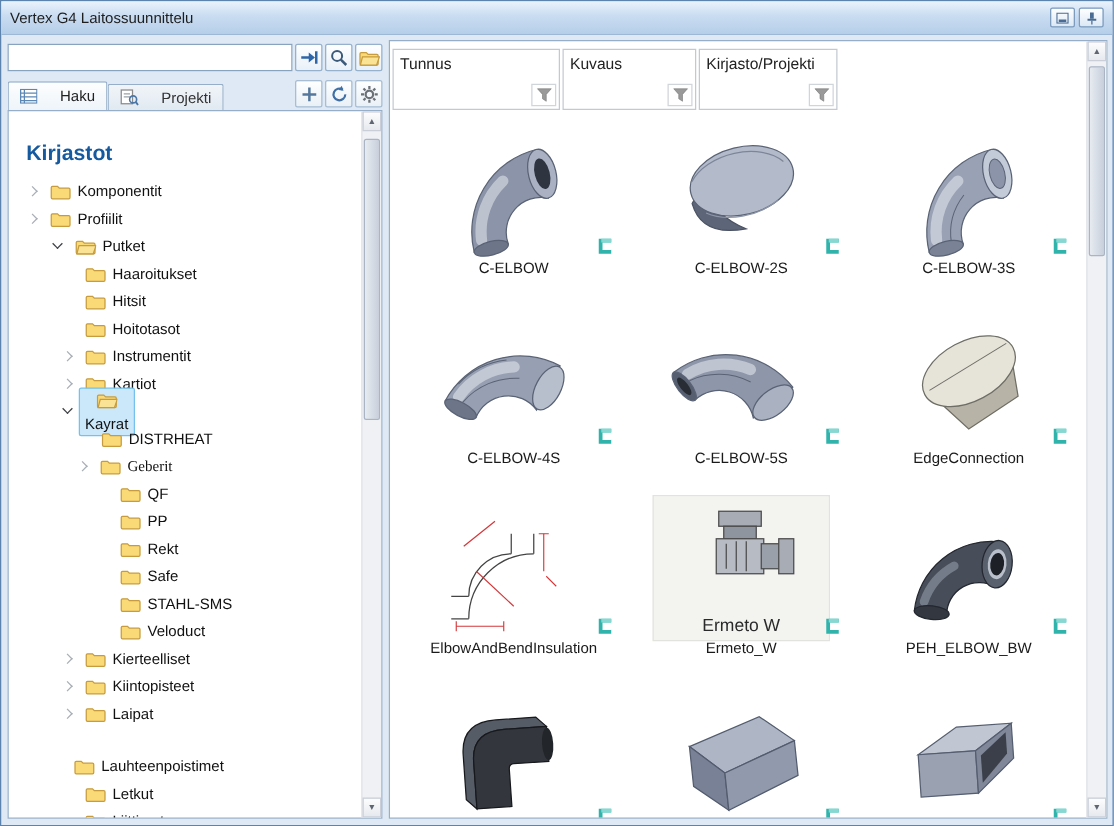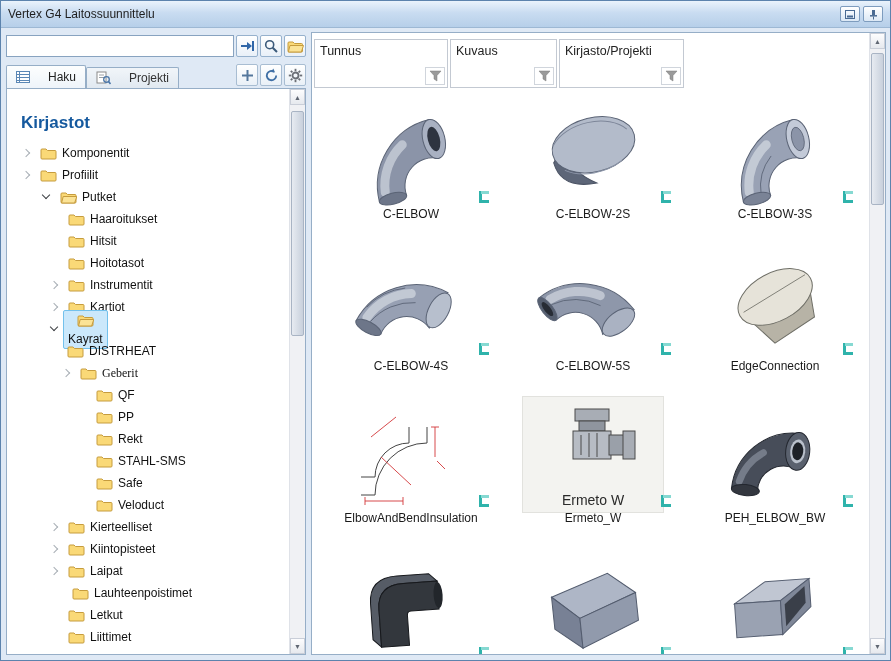--- a/index.html
+++ b/index.html
@@ -60,21 +60,21 @@
   .left-sb .sb-thumb { top: 22px; height: 225px; }
   .right-sb .sb-thumb { top: 20px; height: 152px; }
 
   
   .right-panel { position: absolute; left: 310px; top: 31px; right: 4px; bottom: 5px;
                  background: #fff; border: 1px solid #96aec7; }
   .results-header { position: absolute; left: 2px; top: 6px; height: 49px; display: flex; gap: 2px; }
   .hcell { position: relative; border: 1px solid #c3c9d2; background: #fff; }
   .hcell:nth-child(1) { width: 134px; }
   .hcell:nth-child(2) { width: 107px; }
-  .hcell:nth-child(3) { width: 125px; padding-left: 12px; }
+  .hcell:nth-child(3) { width: 111px; padding-left: 12px; }
   .hlabel { position: absolute; left: 5px; top: 4px; font-size: 12.5px; color: #222; }
   .filter-btn { position: absolute; right: 2px; bottom: 2px; width: 20px; height: 18px;
                 border: 1px solid #d0d5dc; background: #fff; display: flex; align-items: center;
                 justify-content: center; padding: 0; }
 
   .grid { position: absolute; left: 8px; top: 56px; right: 17px; bottom: 0; overflow: hidden;
           display: flex; flex-wrap: wrap; align-content: flex-start; }
   .grid-cell { position: relative; width: 182px; height: 152px; }
   .thumb { position: absolute; left: 21px; top: 4px; width: 140px; height: 115px;
            display: flex; align-items: center; justify-content: center; }
@@ -282,21 +282,21 @@
             <span class="row-core selected">
               <span class="folder-ic">
                 <svg width="17" height="14" viewBox="0 0 17 14">
                   <path d="M1,4 Q1,3 2,3 H6 L7.5,4.5 H15 Q16,4.5 16,5.5 V12 Q16,13 15,13 H2 Q1,13 1,12 Z" fill="#fad977" stroke="#c69c3e"></path>
                   <path d="M3.2,6.5 H16.8 L14.6,13 H1.5 Z" fill="#fbe396" stroke="#c69c3e"></path>
                 </svg>
               </span>
               <span class="tree-label">Kayrat</span>
             </span>
           </div>
-          <div class="tree-row" style="padding-left: 39px;">
+          <div class="tree-row" style="padding-left: 53px;">
             <span class="expander leaf"></span>
             <span class="row-core">
               <span class="folder-ic">
                 <svg width="17" height="14" viewBox="0 0 17 14">
                   <path d="M1,4 Q1,3 2,3 H6 L7.5,4.5 H15 Q16,4.5 16,5.5 V12 Q16,13 15,13 H2 Q1,13 1,12 Z" fill="#fad977" stroke="#c69c3e"></path>
                 </svg>
               </span>
               <span class="tree-label">DISTRHEAT</span>
             </span>
           </div>
@@ -345,42 +345,42 @@
             </span>
           </div>
           <div class="tree-row" style="padding-left: 68px;">
             <span class="expander leaf"></span>
             <span class="row-core">
               <span class="folder-ic">
                 <svg width="17" height="14" viewBox="0 0 17 14">
                   <path d="M1,4 Q1,3 2,3 H6 L7.5,4.5 H15 Q16,4.5 16,5.5 V12 Q16,13 15,13 H2 Q1,13 1,12 Z" fill="#fad977" stroke="#c69c3e"></path>
                 </svg>
               </span>
+              <span class="tree-label">Safe</span>
+            </span>
+          </div>
+          <div class="tree-row" style="padding-left: 68px;">
+            <span class="expander leaf"></span>
+            <span class="row-core">
+              <span class="folder-ic">
+                <svg width="17" height="14" viewBox="0 0 17 14">
+                  <path d="M1,4 Q1,3 2,3 H6 L7.5,4.5 H15 Q16,4.5 16,5.5 V12 Q16,13 15,13 H2 Q1,13 1,12 Z" fill="#fad977" stroke="#c69c3e"></path>
+                </svg>
+              </span>
               <span class="tree-label">STAHL-SMS</span>
             </span>
           </div>
           <div class="tree-row" style="padding-left: 68px;">
             <span class="expander leaf"></span>
             <span class="row-core">
               <span class="folder-ic">
                 <svg width="17" height="14" viewBox="0 0 17 14">
                   <path d="M1,4 Q1,3 2,3 H6 L7.5,4.5 H15 Q16,4.5 16,5.5 V12 Q16,13 15,13 H2 Q1,13 1,12 Z" fill="#fad977" stroke="#c69c3e"></path>
                 </svg>
               </span>
-              <span class="tree-label">Safe</span>
-            </span>
-          </div>
-          <div class="tree-row" style="padding-left: 68px;">
-            <span class="expander leaf"></span>
-            <span class="row-core">
-              <span class="folder-ic">
-                <svg width="17" height="14" viewBox="0 0 17 14">
-                  <path d="M1,4 Q1,3 2,3 H6 L7.5,4.5 H15 Q16,4.5 16,5.5 V12 Q16,13 15,13 H2 Q1,13 1,12 Z" fill="#fad977" stroke="#c69c3e"></path>
-                </svg>
-              </span>
               <span class="tree-label">Veloduct</span>
             </span>
           </div>
           <div class="tree-row" style="padding-left: 40px;">
             <span class="expander closed"></span>
             <span class="row-core">
               <span class="folder-ic">
                 <svg width="17" height="14" viewBox="0 0 17 14">
                   <path d="M1,4 Q1,3 2,3 H6 L7.5,4.5 H15 Q16,4.5 16,5.5 V12 Q16,13 15,13 H2 Q1,13 1,12 Z" fill="#fad977" stroke="#c69c3e"></path>
                 </svg>
@@ -403,21 +403,21 @@
             <span class="expander closed"></span>
             <span class="row-core">
               <span class="folder-ic">
                 <svg width="17" height="14" viewBox="0 0 17 14">
                   <path d="M1,4 Q1,3 2,3 H6 L7.5,4.5 H15 Q16,4.5 16,5.5 V12 Q16,13 15,13 H2 Q1,13 1,12 Z" fill="#fad977" stroke="#c69c3e"></path>
                 </svg>
               </span>
               <span class="tree-label">Laipat</span>
             </span>
           </div>
-          <div class="tree-row" style="padding-left: 44px;">
+          <div class="tree-row" style="padding-left: 31px; margin-top: 20px;">
             <span class="expander leaf"></span>
             <span class="row-core">
               <span class="folder-ic">
                 <svg width="17" height="14" viewBox="0 0 17 14">
                   <path d="M1,4 Q1,3 2,3 H6 L7.5,4.5 H15 Q16,4.5 16,5.5 V12 Q16,13 15,13 H2 Q1,13 1,12 Z" fill="#fad977" stroke="#c69c3e"></path>
                 </svg>
               </span>
               <span class="tree-label">Lauhteenpoistimet</span>
             </span>
           </div>

